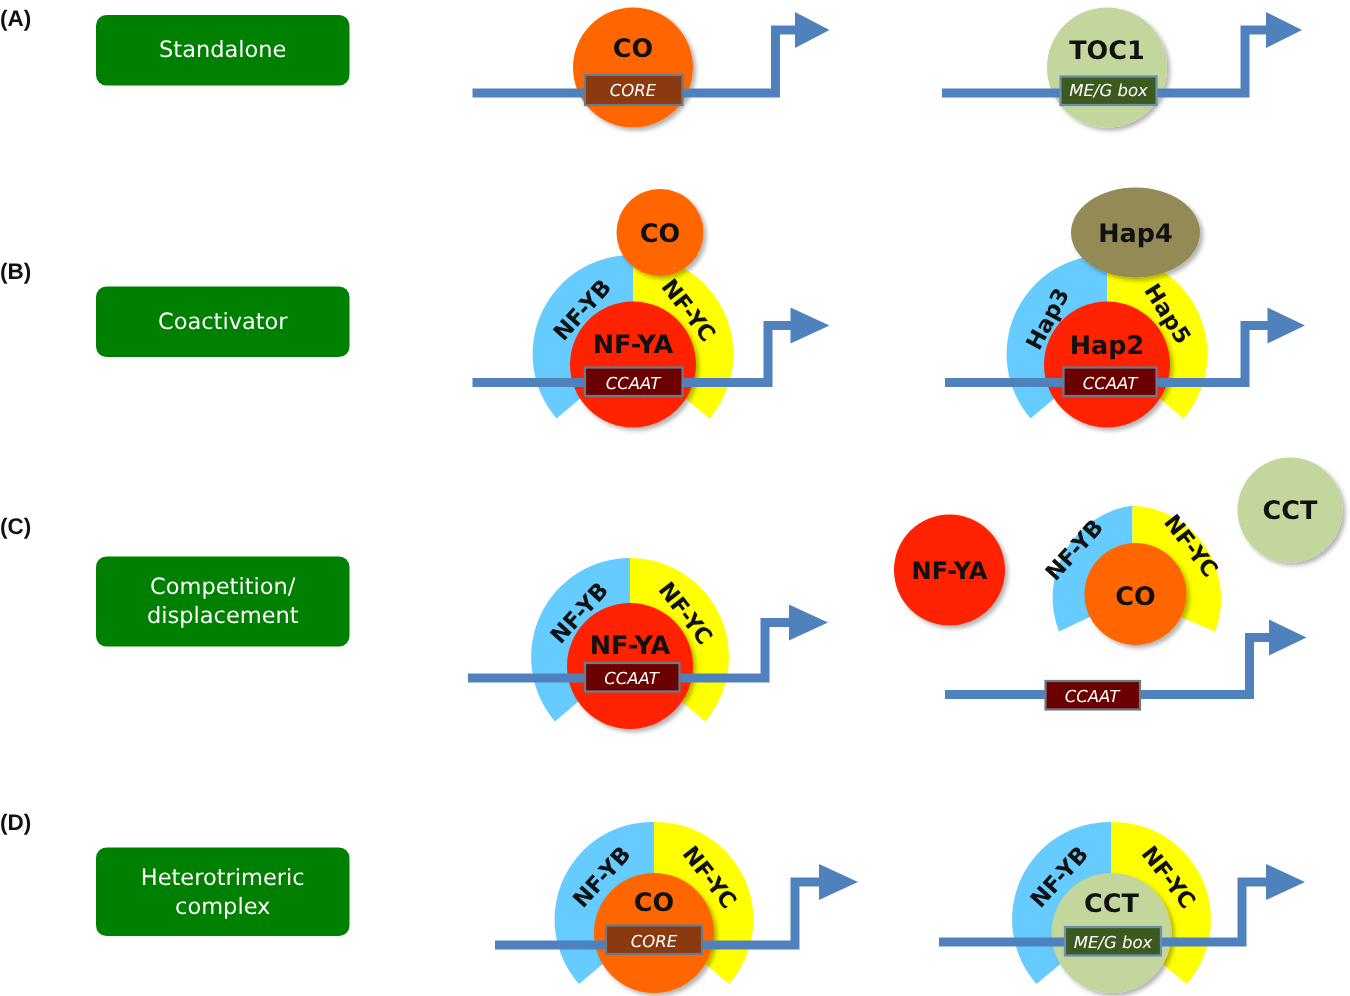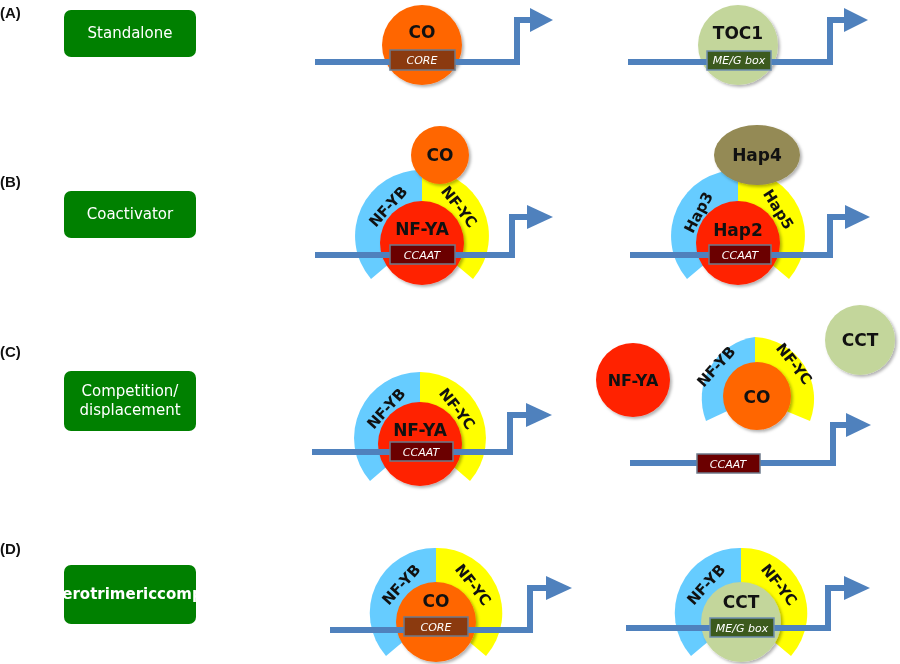--- a/index.html
+++ b/index.html
@@ -1,18 +1,18 @@
 <!DOCTYPE html>
 <html><head>
 <meta charset="utf-8">
 <style>
   html, body { margin:0; padding:0; background:#ffffff; }
   body { width:900px; height:664px; position:relative; overflow:hidden; font-family:"DejaVu Sans", sans-serif; }
   .panel-label { position:absolute; left:0; font-weight:bold; font-size:15px; color:#111; font-family:"Liberation Sans", sans-serif; }
-  .green-box { position:absolute; left:64px; width:132px; background:#008000; border-radius:7px; color:#fff; font-size:15px; display:flex; align-items:center; justify-content:center; text-align:center; line-height:19px; font-family:"DejaVu Sans", sans-serif; }
+  .green-box { position:absolute; left:64px; width:169px; background:#008000; border-radius:7px; color:#fff; font-size:15px; display:flex; align-items:center; justify-content:center; text-align:center; line-height:19px; font-family:"DejaVu Sans", sans-serif; }
   svg#diagram { position:absolute; left:0; top:0; }
   .lbl { font-family:"DejaVu Sans", sans-serif; font-weight:bold; fill:#111; }
   .site { font-family:"DejaVu Sans", sans-serif; font-style:italic; fill:#ffffff; font-size:11px; }
 </style>
 </head>
 <body>
 
 <div class="panel-label" style="top:4px;">(A)</div>
 <div class="green-box" style="top:10px;height:47px;">
     <span>Standalone</span>
@@ -23,21 +23,21 @@
     <span>Coactivator</span>
   </div>
 
 <div class="panel-label" style="top:343px;">(C)</div>
 <div class="green-box" style="top:371px;height:60px;flex-direction:column;text-align:center;">
   <span>Competition/</span>
   <span>displacement</span>
 </div>
 
 <div class="panel-label" style="top:540px;">(D)</div>
-<div class="green-box" style="top:565px;height:59px;font-weight:bold;">
+<div class="green-box" style="top:565px;height:59px;flex-direction:column;">
   <span>Heterotrimeric</span>
   <span>complex</span>
 </div>
 
 <svg id="diagram" width="900" height="664" viewBox="0 0 900 664">
   <defs>
     <filter id="sh" x="-20%" y="-20%" width="140%" height="140%">
       <feDropShadow dx="2" dy="2" stdDeviation="1.5" flood-color="#000" flood-opacity="0.3"></feDropShadow>
     </filter>
   </defs>

